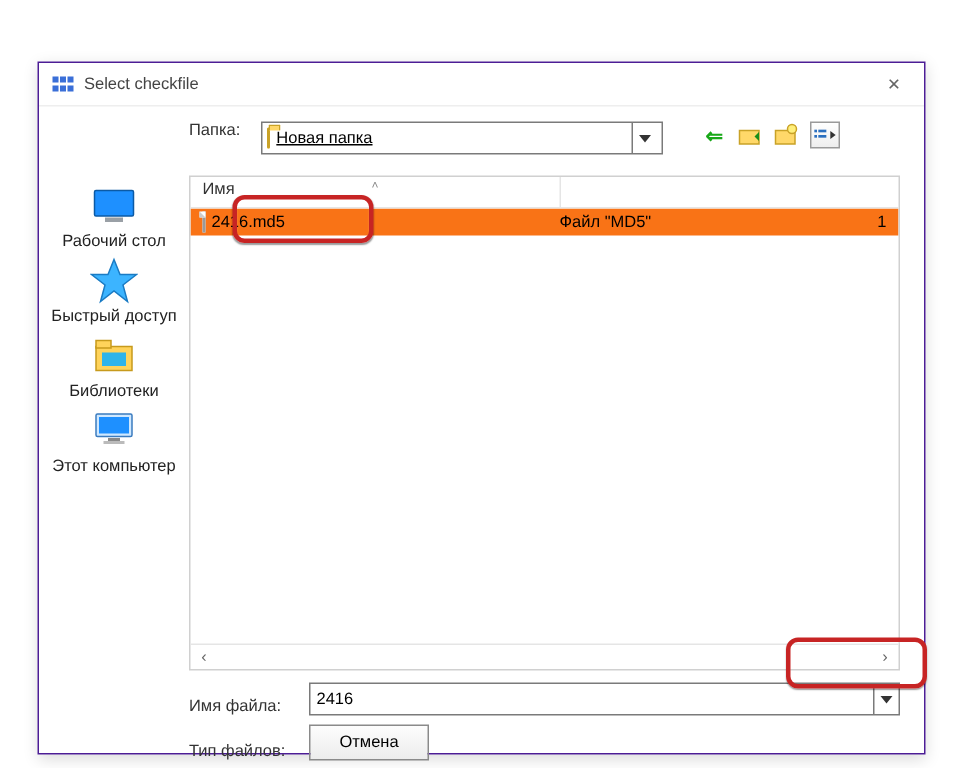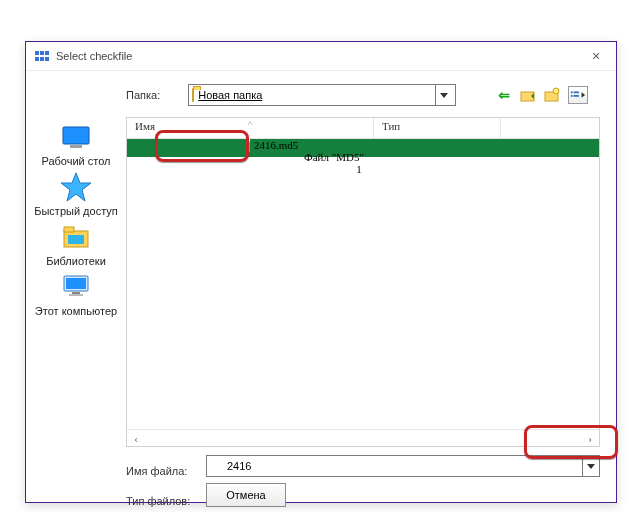--- a/index.html
+++ b/index.html
@@ -6,55 +6,55 @@
   .stage { position:relative; width:640px; height:512px; background:#fff; }
   .dialog {
     position:absolute; left:25px; top:20px; width:590px; height:460px;
     border:1px solid #4c1d95; background:#fff; box-shadow:0 3px 10px rgba(0,0,0,0.15);margin-top:21px;
   }
   .titlebar { height:28px; display:flex; align-items:center; border-bottom:1px solid #eee; }
   .title-icon { width:16px; height:16px; margin:0 6px 0 8px; }
   .title-text { color:#444; flex:1; }
   .close-btn { width:40px; height:28px; display:flex; align-items:center; justify-content:center; color:#666; }
 
-  .top-row { display:flex; align-items:center; height:28px; margin:10px 12px 8px 100px; gap:18px;}
+  .top-row { display:flex; align-items:flex-start; height:28px; margin:10px 12px 8px 100px; gap:4px;}
   .lbl { color:#333; margin-right:10px; white-space:nowrap; }
   .folder-combo { flex:1; max-width:260px; height:20px; border:1px solid #7a7a7a; display:flex; align-items:center; padding:0 3px; background:#fff;text-decoration:underline;}
   .folder-combo .mini-icon { margin-right:4px; }
   .folder-combo .txt { flex:1; }
   .combo-btn { width:16px; align-self:stretch; border-left:1px solid #7a7a7a; display:flex; align-items:center; justify-content:center;}
   .nav-icons { display:flex; gap:8px; margin-left:22px; align-items:center;}
   .nav-icons .ico { width:16px; height:16px; display:flex; align-items:center; justify-content:center; }
 
   .body { display:flex; height:330px; }
   .places { width:100px; padding-top:4px; display:flex; flex-direction:column; align-items:center; gap:4px;}
   .place { width:90px; text-align:center; color:#222; }
   .place .picon { width:32px; height:32px; margin:0 auto 2px auto; display:flex; align-items:center; justify-content:center;}
   .place .ptxt { line-height:1.1; }
 
-  .listwrap { flex:1; border:1px solid #d0d0d0; margin-right:16px; background:#fff; display:flex; flex-direction:column;font-family:Liberation Serif, serif;}
+  .listwrap { flex:1; border:1px solid #d0d0d0; margin-right:16px; background:#fff; display:flex; flex-direction:column;}
   .cols { display:flex; height:20px; border-bottom:1px solid #e5e5e5;}
   .col { border-right:1px solid #e5e5e5; padding:2px 8px; color:#333; position:relative;}
   .col.name { width:230px; }
   .col.type { width:110px; }
   .col.size { flex:1; text-align:right;}
   .sort-arrow { position:absolute; left:50%; top:1px; transform:translateX(-50%); color:#888; font-size:8px;}
   .rows { flex:1; overflow:hidden; position:relative; }
   .row { display:flex; height:18px; align-items:center;}
-  .row.sel { background:#15803d;flex-direction:column; }
+  .row.sel { background:#f97316; }
   .cell.name { width:238px; padding-left:8px; display:flex; align-items:center; gap:4px; }
   .cell.type { width:118px; }
   .cell.size { flex:1; text-align:right; padding-right:8px;}
   .hscroll { height:16px; border-top:1px solid #e5e5e5; display:flex; align-items:center; justify-content:space-between; padding:0 2px; color:#666;}
   .hscroll .arrow { width:14px; text-align:center;}
 
   .bottom { margin:8px 16px 4px 100px; }
   .brow { display:flex; align-items:flex-end; margin-bottom:6px; gap:8px;}
   .brow .blbl { width:72px; color:#333; }
-  .combo { flex:1; height:20px; border:1px solid #7a7a7a; display:flex; align-items:center; background:#fff;padding-left:16px;}
+  .combo { flex:1; height:20px; border:1px solid #7a7a7a; display:flex; align-items:center; background:#fff;}
   .combo .ctxt { flex:1; padding:0 4px; white-space:nowrap; overflow:hidden; }
   .combo .cbtn { width:16px; align-self:stretch; border-left:1px solid #7a7a7a; display:flex; align-items:center; justify-content:center;}
   .wbtn { width:78px; height:22px; border:1px solid #8a8a8a; background:linear-gradient(#fdfdfd,#ececec); display:flex; align-items:center; justify-content:center; }
   .wbtn.default { box-shadow:0 0 0 1px #2c628b inset; }
 
   .highlight { position:absolute; border:3px solid #c72424; border-radius:8px; box-shadow:0 1px 1px rgba(0,0,0,.4), inset 0 1px 1px rgba(255,255,255,.3); pointer-events:none;}
 
   .mini-folder { width:14px; height:11px; background:#ffd869; border:1px solid #c9a227; border-radius:1px; position:relative;}
   .mini-folder:before { content:""; position:absolute; top:-3px; left:0; width:6px; height:3px; background:#ffd869; border:1px solid #c9a227; border-bottom:none; border-radius:1px 1px 0 0;}
   .mini-page { width:11px; height:14px; background:#fff; border:1px solid #999; position:relative;}
@@ -158,21 +158,20 @@
                 <rect x="9" y="23" width="14" height="2" fill="#bbb"></rect>
               </svg>
             </div>
           <div class="ptxt">Этот компьютер</div>
         </div>
       </div>
 
       <div class="listwrap">
         <div class="cols">
           <div class="col name"><span>Имя</span><span class="sort-arrow">˄</span></div>
-          <div class="col type">Тип</div>
         </div>
         <div class="rows">
           <div class="row sel">
             <div class="cell name">
                 <span><span class="mini-page"></span></span>
                 <span>2416.md5</span>
               </div>
             <div class="cell type">Файл "MD5"</div>
             <div class="cell size">1</div>
           </div>

